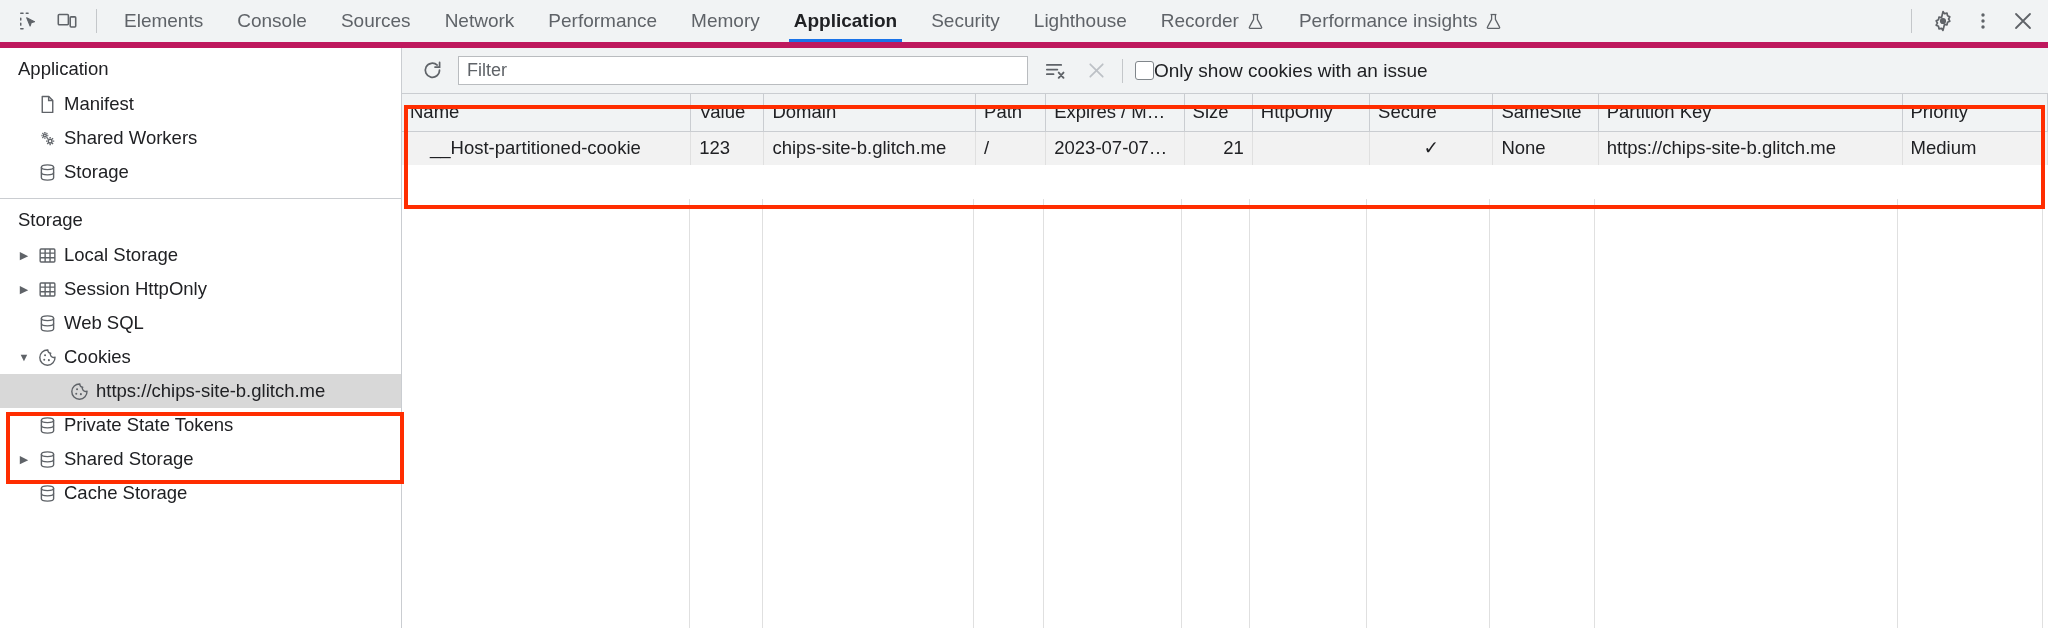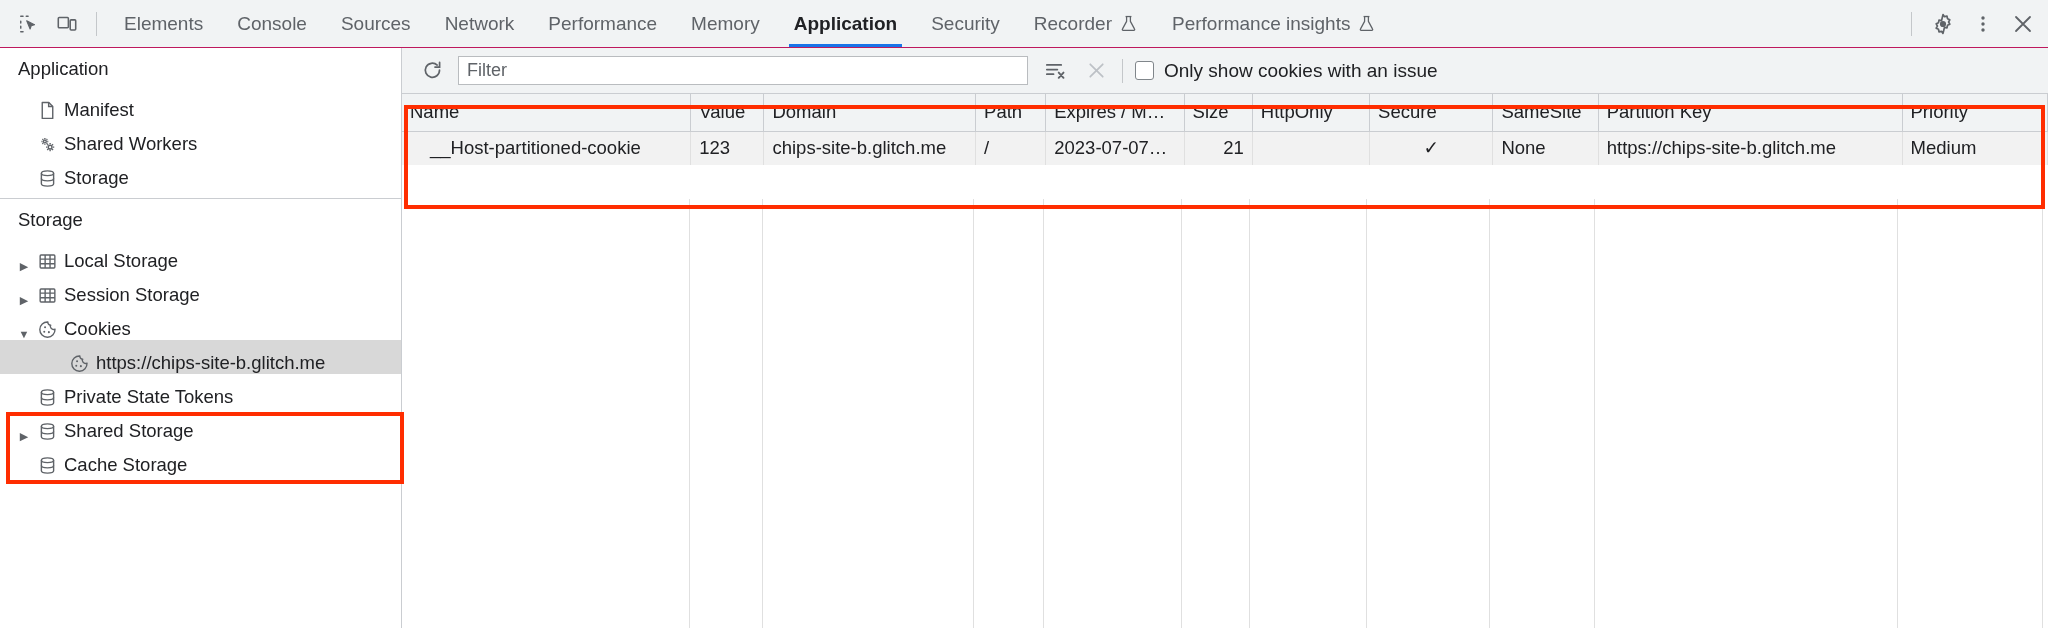--- a/index.html
+++ b/index.html
@@ -16,21 +16,21 @@
     width: 2048px; height: 628px;
     display: flex; flex-direction: column;
     position: relative;
   }
 
   
   .tabbar {
     height: 48px;
     min-height: 48px;
     background: #f1f3f4;
-    border-bottom: 1px solid #be185d;
+    border-bottom: 6px solid #be185d;
     display: flex;
     align-items: center;
     padding: 0 6px 0 10px;
     text-align: center;
   }
   .tb-icon {
     width: 38px; height: 38px;
     display: flex; align-items: center; justify-content: center;
     color: #5f6368;
     flex: 0 0 auto;
@@ -103,21 +103,21 @@
     font-size: 18.5px;
     color: #202124;
   }
   .sb-divider {
     height: 1px;
     background: #cacdd1;
     margin: 9px 0 0 0;
   }
   .sb-row {
     display: flex;
-    align-items: flex-end;
+    align-items: center;
     height: 34px;
     padding-left: 14px;
     cursor: pointer;
     white-space: nowrap;
   }
   .sb-row.selected { background: #d8d8d8; }
   .sb-arrow {
     width: 20px; min-width: 20px;
     display: flex; align-items: center; justify-content: center;
     color: #5f6368;
@@ -180,21 +180,21 @@
     font-family: "Liberation Sans", sans-serif;
     padding: 1px 8px;
     color: #202124;
     outline: none;
   }
   .filter-input::placeholder { color: #5f6368; }
   .fb-sep {
     width: 1px; height: 24px; background: #c4c7ca; flex: 0 0 auto;
   }
   .fb-check {
-    display: flex; align-items: center; gap: 10px;
+    display: flex; align-items: center; gap: 0;
     cursor: pointer; flex: 0 0 auto;
     margin-left: 2px;
   }
   .cbox {
     width: 19px; height: 19px;
     border: 1.6px solid #80868b;
     border-radius: 3px;
     background: #fff;
   }
   .fb-check-label { font-size: 19px; color: #202124; white-space: nowrap; }
@@ -293,20 +293,23 @@
         <div class="tab">
           <span>Memory</span>
         </div>
         <div class="tab active">
           <span>Application</span>
         </div>
         <div class="tab">
           <span>Security</span>
         </div>
         <div class="tab">
+          <span>Lighthouse</span>
+        </div>
+        <div class="tab">
           <span>Recorder</span>
           <span class="flask">
             <svg width="19" height="19" viewBox="0 0 24 24" fill="none" stroke="currentColor" stroke-width="1.6" stroke-linejoin="round">
               <path d="M9.6 3.2v6.1L4.3 19.1a1 1 0 0 0 .9 1.5h13.6a1 1 0 0 0 .9-1.5l-5.3-9.8V3.2"></path>
               <path d="M8.3 3.2h7.4"></path>
             </svg>
           </span>
         </div>
         <div class="tab">
           <span>Performance insights</span>
@@ -396,21 +399,32 @@
             <span class="sb-label">Local Storage</span>
           </div>
           <div class="sb-row">
             <span class="sb-arrow">▶</span>
             <span class="sb-ico">
               <svg width="21" height="21" viewBox="0 0 24 24" fill="none" stroke="currentColor" stroke-width="1.6">
                 <rect x="3.6" y="4.6" width="16.8" height="14.8" rx="1"></rect>
                 <path d="M3.6 9.3h16.8M3.6 14.6h16.8M9.3 4.6v14.8M14.9 4.6v14.8"></path>
               </svg>
             </span>
-            <span class="sb-label">Session Storage</span>
+            <span class="sb-label">Session HttpOnly</span>
+          </div>
+          <div class="sb-row">
+            <span class="sb-arrow spacer"></span>
+            <span class="sb-ico">
+              <svg width="21" height="21" viewBox="0 0 24 24" fill="none" stroke="currentColor" stroke-width="1.6">
+                <ellipse cx="12" cy="6" rx="7" ry="2.7"></ellipse>
+                <path d="M5 6v12c0 1.5 3.1 2.7 7 2.7s7-1.2 7-2.7V6"></path>
+                <path d="M5 12c0 1.5 3.1 2.7 7 2.7s7-1.2 7-2.7"></path>
+              </svg>
+            </span>
+            <span class="sb-label">Web SQL</span>
           </div>
           <div class="sb-row">
             <span class="sb-arrow">▼</span>
             <span class="sb-ico">
               <svg width="21" height="21" viewBox="0 0 24 24" fill="none" stroke="currentColor" stroke-width="1.6">
                 <path d="M20.6 11.6a8.7 8.7 0 1 1-8.2-8.2 3.4 3.4 0 0 0 3.3 3.7 1.6 1.6 0 0 0-.2 2.1 3.6 3.6 0 0 0 5.1 2.4z" stroke-linejoin="round"></path>
                 <circle cx="9.2" cy="9.4" r="1.15" fill="currentColor" stroke="none"></circle>
                 <circle cx="8.3" cy="14.6" r="1.15" fill="currentColor" stroke="none"></circle>
                 <circle cx="13.6" cy="15" r="1.15" fill="currentColor" stroke="none"></circle>
               </svg>

